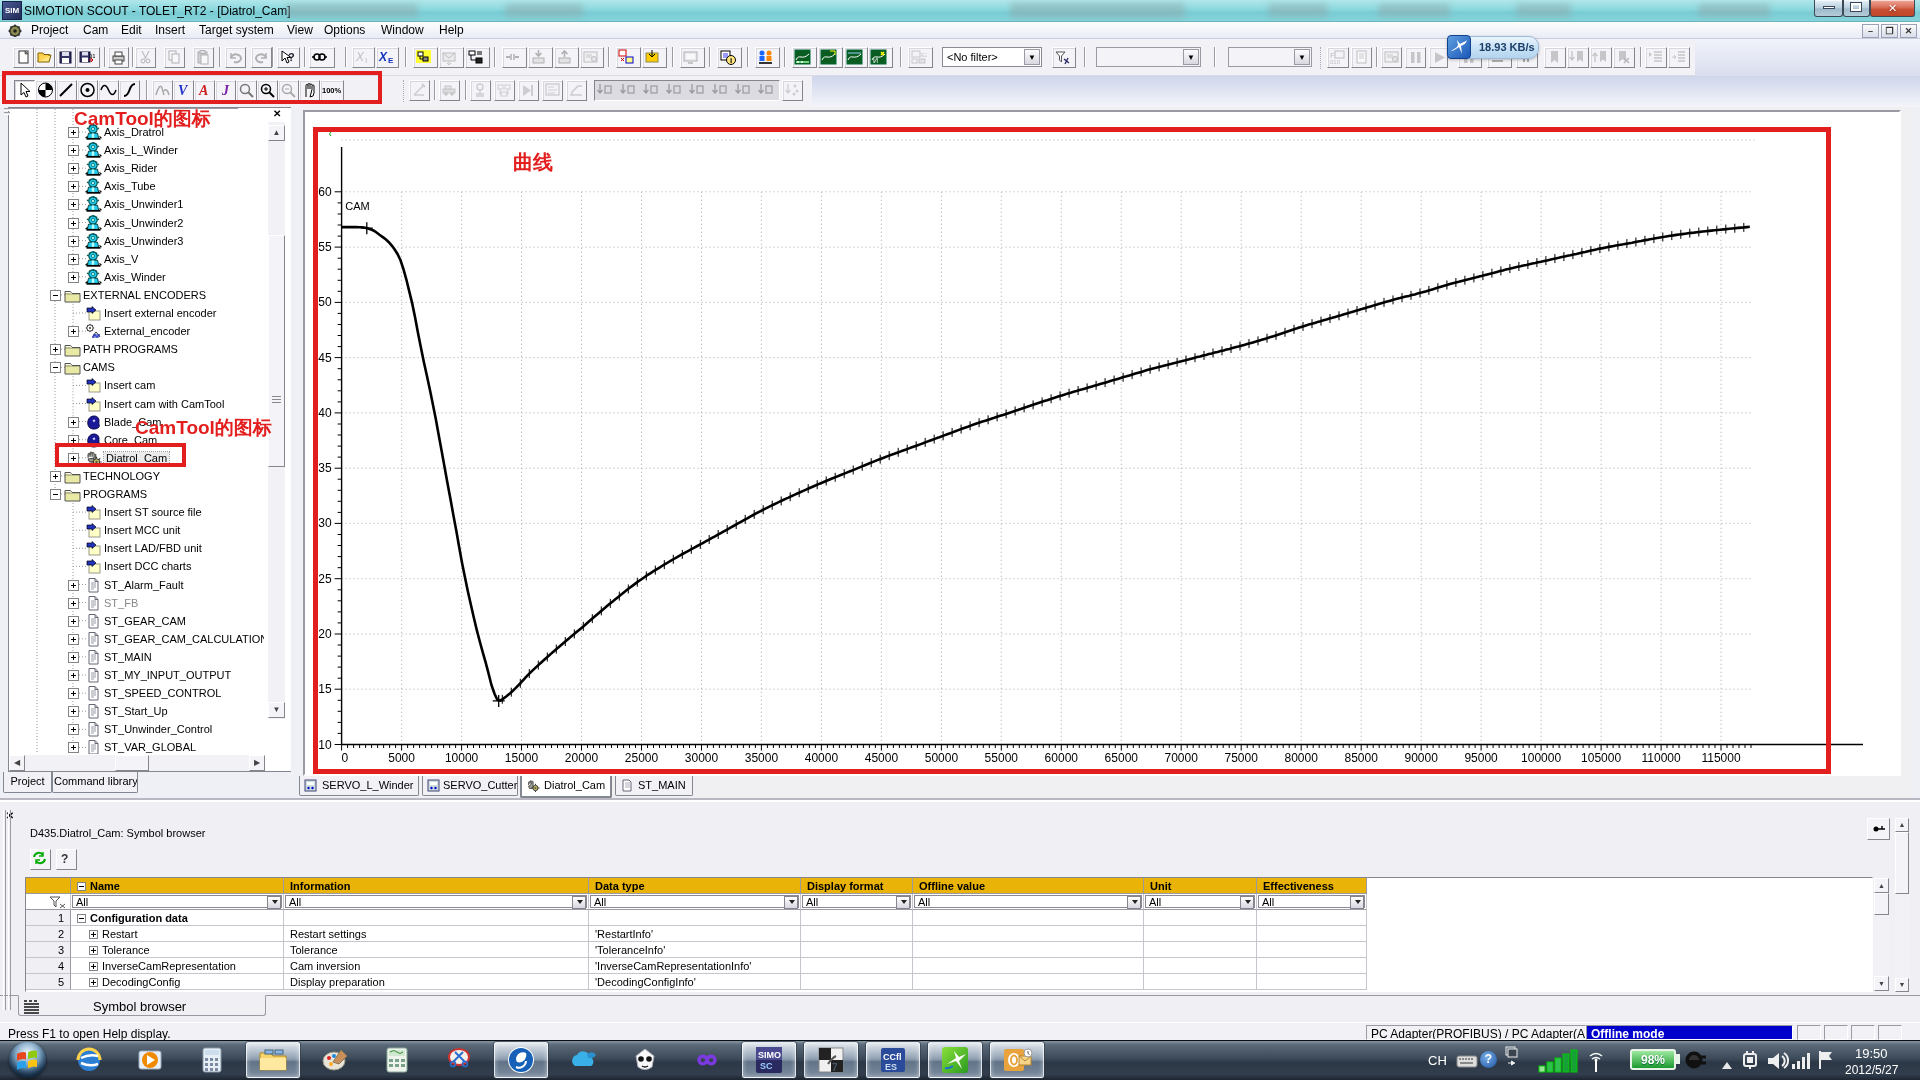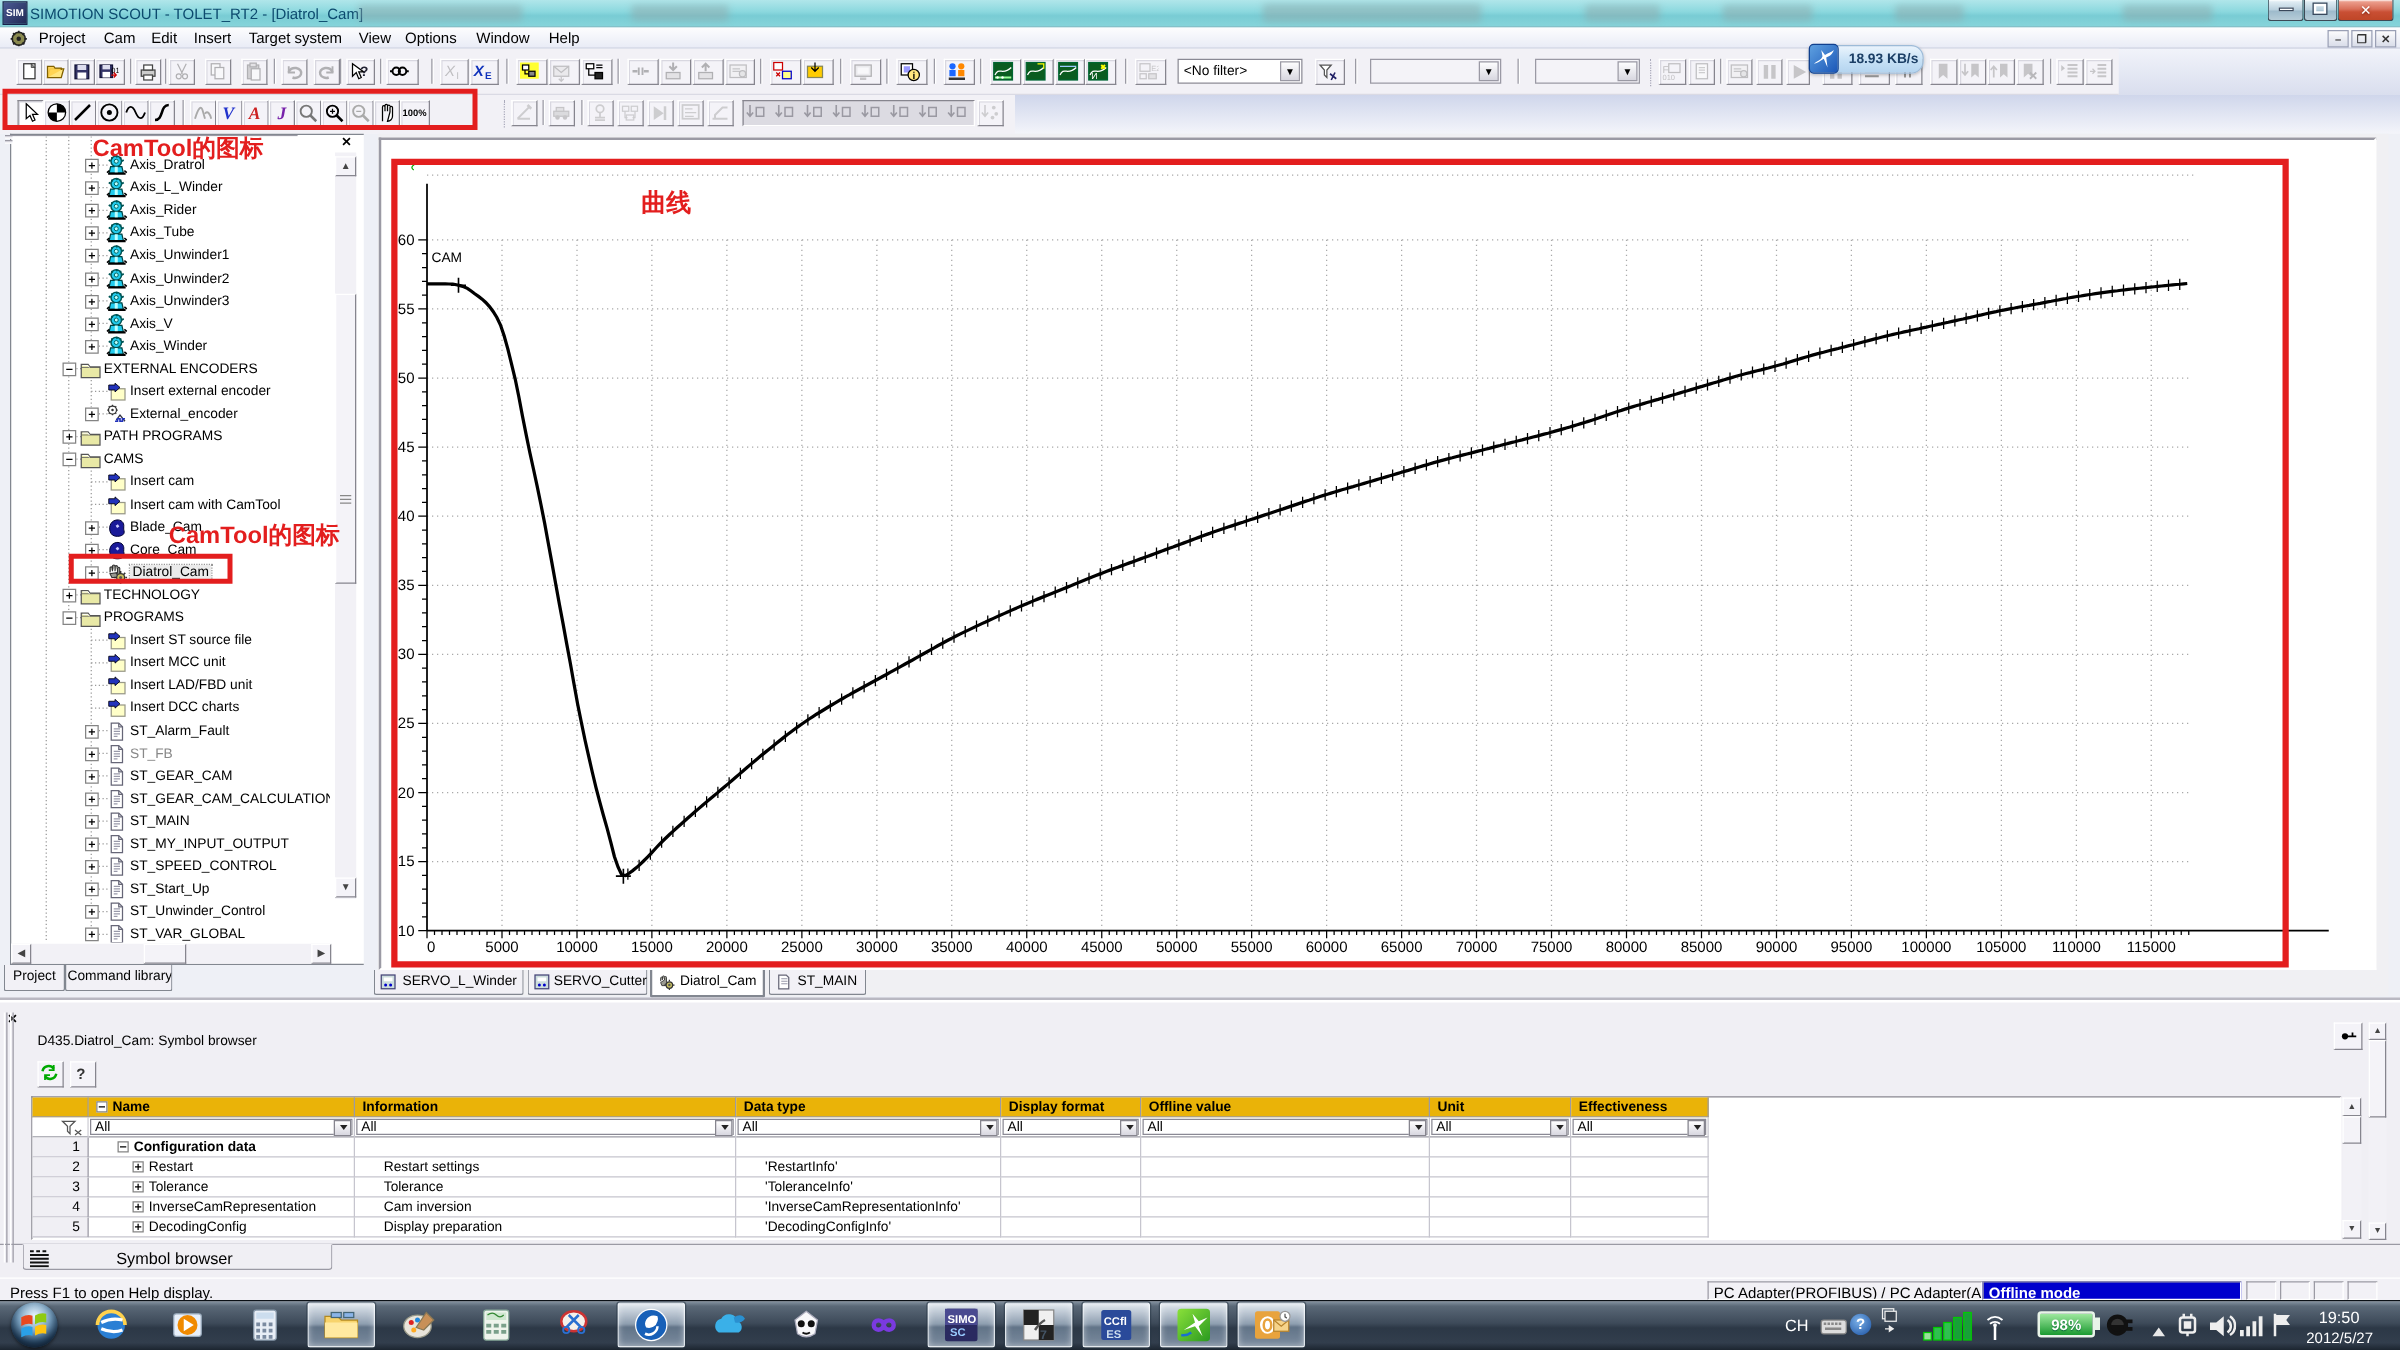--- a/index.html
+++ b/index.html
@@ -56,38 +56,38 @@
 #dock .ttl{left:30px;top:25px;font-size:11px;color:#000}
 #dockx{left:4px;top:8px;width:12px;height:12px;font-size:10px;font-weight:bold;text-align:center;line-height:11px;color:#000}
 .toolbtn{position:absolute;width:21px;height:21px;background:#f4f3f8;border:1px solid;border-color:#ffffff #86858e #86858e #ffffff}
 
 #tbl{left:25px;top:75px;width:1848px;height:115px;background:#fff;border:1px solid;border-color:#86858e #fff #fff #86858e;font-size:11px}
 .hcell{position:absolute;top:0;height:16px;background:#eab308;border-right:1px solid #9b9aa4;border-bottom:1px solid #9b9aa4;font-weight:bold;padding:2px 0 0 6px}
 .fcell{position:absolute;top:16px;height:16px;border-right:1px solid #c6c5ce;border-bottom:1px solid #9b9aa4;background:#fff}
 .combo{position:absolute;left:1px;top:1px;right:1px;height:13px;border:1px solid #8a8994;background:#fff;padding:0px 0 0 3px;font-size:11px}
 .combo:after{content:"";position:absolute;right:0px;top:0px;width:12px;height:11px;background:#f0eff4 linear-gradient(#fff,#d8d7e0);border:1px solid #86858e}
 .combo b{position:absolute;right:3px;top:4px;width:0;height:0;border:3px solid transparent;border-top:4px solid #222;z-index:2}
-.rcell{position:absolute;height:16px;border-right:1px solid #c6c5ce;border-bottom:1px solid #c6c5ce;padding:2px 0 0 23px;white-space:nowrap;overflow:hidden}
+.rcell{position:absolute;height:16px;border-right:1px solid #c6c5ce;border-bottom:1px solid #c6c5ce;padding:2px 0 0 6px;white-space:nowrap;overflow:hidden}
 .rnum{position:absolute;left:0;height:16px;width:45px;background:#f0eff4;border-right:1px solid #9b9aa4;border-bottom:1px solid #c6c5ce;text-align:right;padding:2px 6px 0 0}
 .pm{display:inline-block;width:9px;height:9px;border:1px solid #848484;background:#fff;position:relative;vertical-align:-1px;margin-right:4px}
 .pm:before{content:"";position:absolute;left:1px;top:3px;width:5px;height:1px;background:#000}
 .pm.p:after{content:"";position:absolute;left:3px;top:1px;width:1px;height:5px;background:#000}
 
 #status{left:0;top:1022px;width:1920px;height:18px;background:#f2f1f6;border-top:1px solid #fff;font-size:12px;color:#000}
 .scell{position:absolute;top:2px;height:15px;border:1px solid;border-color:#9b9aa4 #fff #fff #9b9aa4;padding:1px 4px 0 4px;white-space:nowrap;overflow:hidden}
 
 #task{left:0;top:1040px;width:1920px;height:40px;background:linear-gradient(#8795a3,#5a6877 10%,#3d4a59 45%,#2c3846 55%,#323e4d 85%,#1c2530);border-top:1px solid #0a0f15}
 .tico40{position:absolute;top:2px;width:54px;height:36px;border-radius:2px}
 .tico40.run{background:linear-gradient(rgba(245,250,255,.85),rgba(185,203,222,.65) 48%,rgba(142,165,190,.55) 55%,rgba(170,190,212,.6));border:1px solid rgba(250,253,255,.8);outline:1px solid rgba(40,55,70,.55);box-shadow:inset 0 0 5px rgba(255,255,255,.5)}
 .tray{position:absolute;color:#fff;font-size:12px}
 </style></head><body>
 
 <div class="ab" id="title"></div>
 <div class="ab" id="simoico">SIM</div>
-<div class="ab" style="left:24px;top:4px;font-size:12px;color:#0c4a6e;white-space:nowrap">SIMOTION SCOUT - TOLET_RT2 - [Diatrol_Cam]</div>
+<div class="ab" style="left:24px;top:4px;font-size:12px;color:#000000;white-space:nowrap">SIMOTION SCOUT - TOLET_RT2 - [Diatrol_Cam]</div>
 <div class="ab blur" style="left:286px;top:4px;width:132px;height:13px"></div>
 <div class="ab blur" style="left:505px;top:4px;width:78px;height:13px"></div>
 <div class="ab blur" style="left:1010px;top:3px;width:175px;height:15px"></div>
 <div class="ab blur" style="left:1268px;top:4px;width:60px;height:13px"></div>
 <div class="ab blur" style="left:1378px;top:4px;width:72px;height:13px"></div>
 <div class="ab blur" style="left:1516px;top:4px;width:55px;height:13px"></div>
 <div class="ab blur" style="left:1698px;top:4px;width:72px;height:13px"></div>
 <div class="ab wbtn" id="wmin">
     <div class="g" style="left:8px;top:6px;width:12px;height:3px;background:#fff;border:1px solid #39485c"></div>
   </div>

